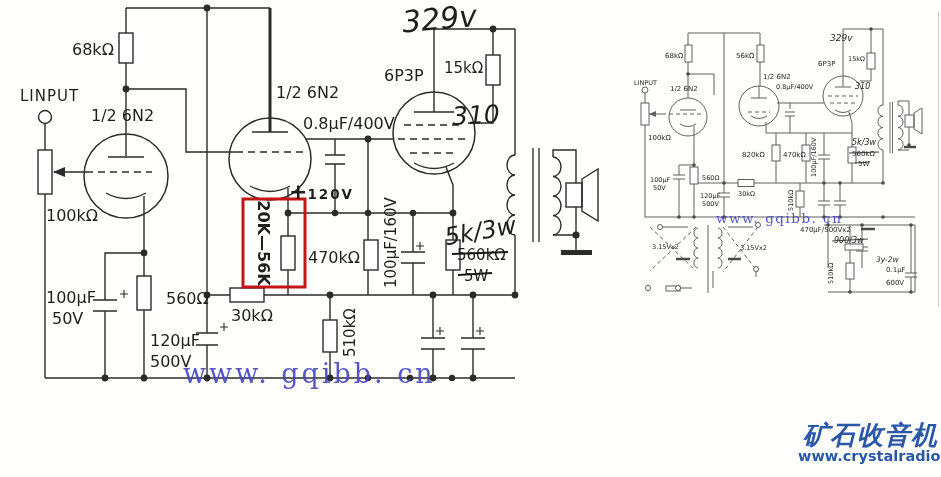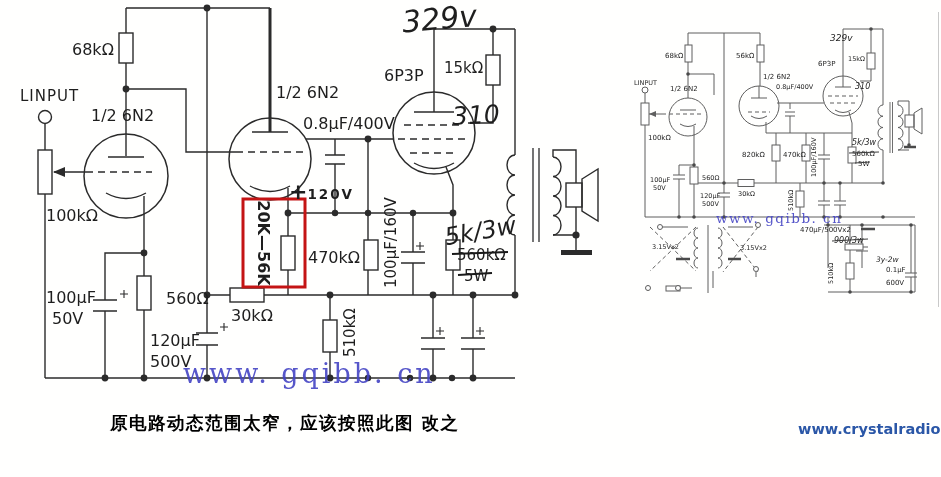--- a/index.html
+++ b/index.html
@@ -284,19 +284,19 @@
     <g stroke="#3c3c3c" stroke-width="1">
       <line x1="221" y1="138" x2="251" y2="137"></line>
       <line x1="227" y1="148" x2="242" y2="147"></line>
       <line x1="204" y1="226" x2="240" y2="224"></line>
     </g>
     <text class="wm" x="88" y="208" font-size="13.5" letter-spacing="1.5" opacity="0.9">www. gqibb. cn</text>
   </svg>
 
   <div id="right-edge"></div>
 
-  <div id="caption">原电路动态范围太窄，应该按照此图 改之</div>
 
   <div id="logo">
+    <div class="t">矿石收音机</div>
     <div class="u">www.crystalradio.cn</div>
   </div>
 
 </div>
 
 </body></html>

